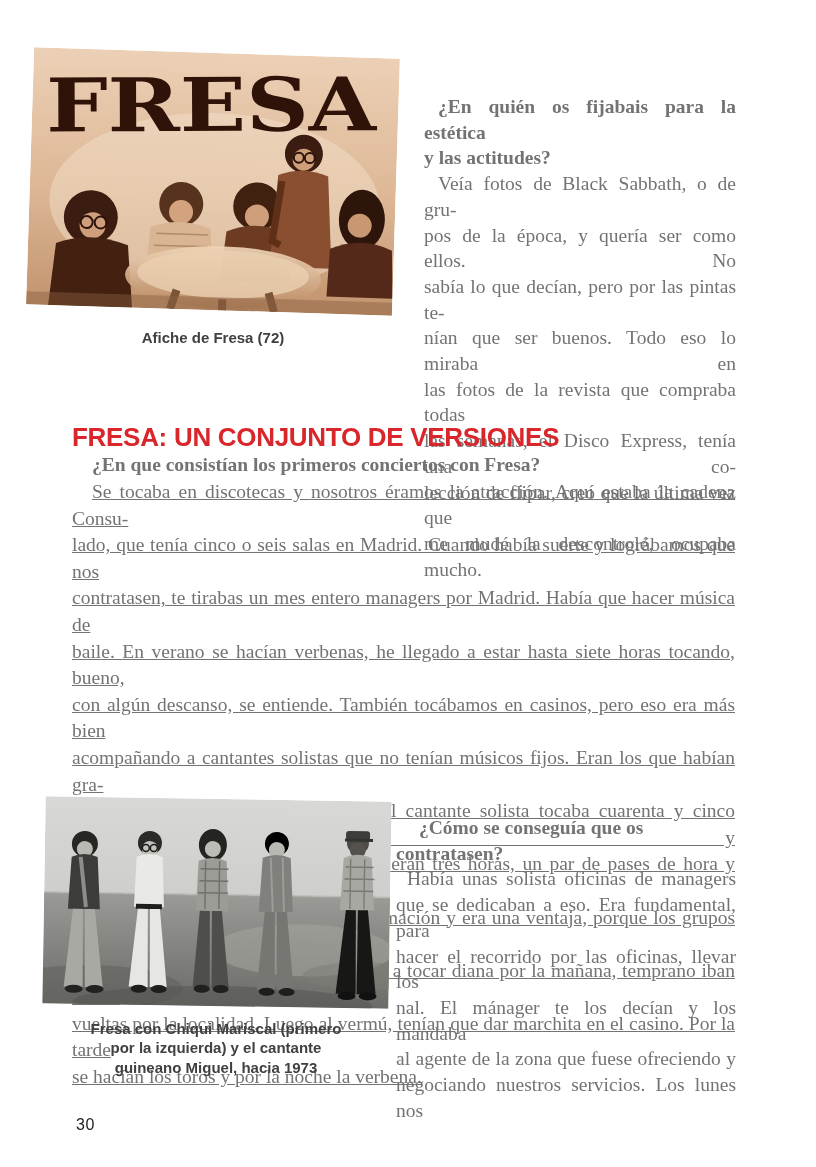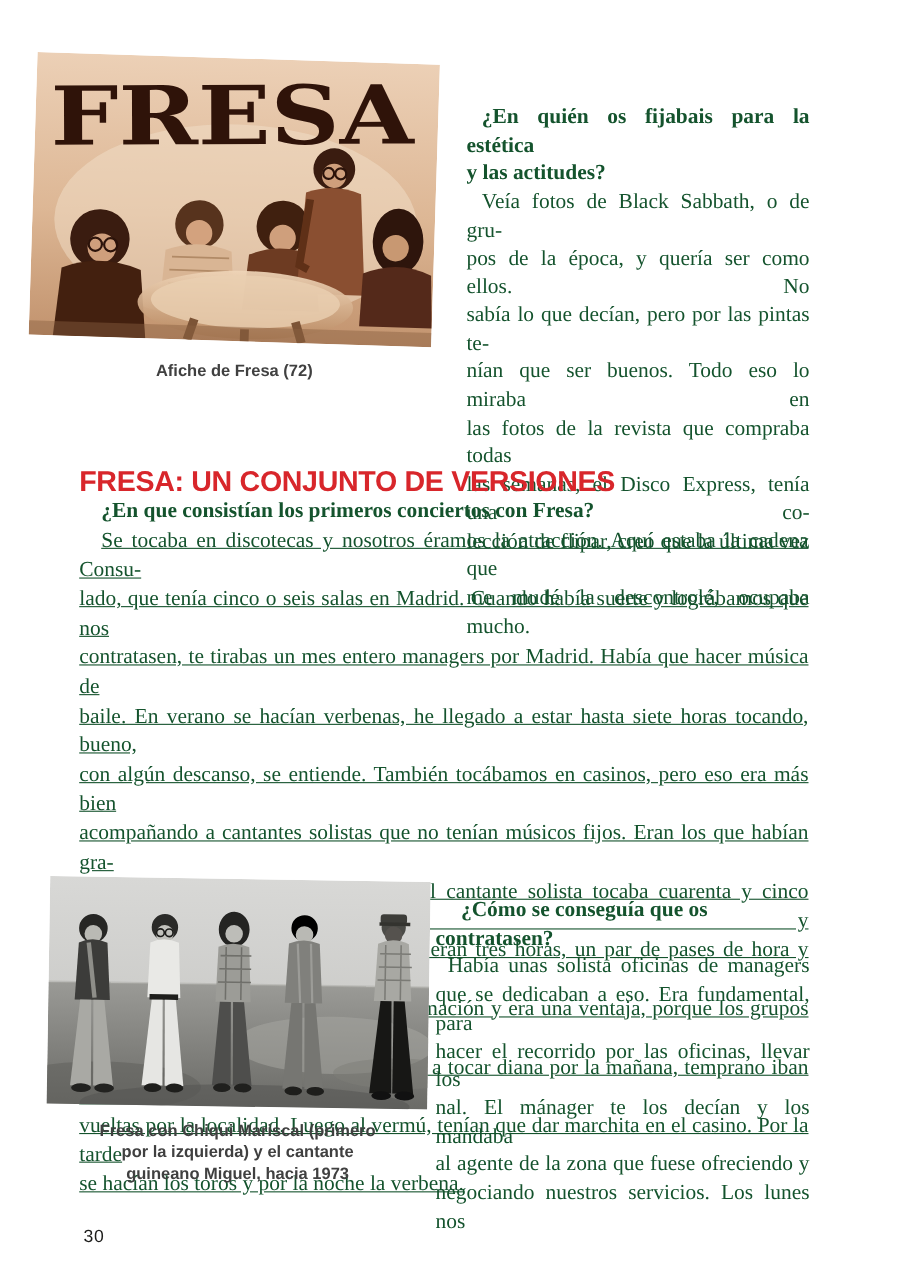--- a/index.html
+++ b/index.html
@@ -25,21 +25,21 @@
   .caption-bottom { left:36px; top:1019px; width:360px; }
 
   
   .section-heading {
     left:72px; top:398px; width:663px; text-align:left;
     font-family:"Liberation Sans", sans-serif; font-weight:800;
     font-size:26px; letter-spacing:-0.3px; color:#d8262b;margin-top:24px;
   }
 
   
-  .serif-block { font-size:19.5px; color:#14532d; }
+  .serif-block { font-size:19.5px; color:#737373; }
   .bold { font-weight:bold; }
 
   .col-topright    { left:424px; top:94px;  width:312px; line-height:25.7px; --ind:14px; }
   .q-main          { left:72px;  top:452px; width:663px; line-height:26.6px; text-indent:20px; }
   .p-main          { left:72px;  top:479px; width:663px; line-height:26.6px;text-decoration:underline; --ind:20px; }
   .col-bottomright { left:396px; top:815px; width:340px; line-height:25.7px; --ind:11px; }
   .q-indent { text-indent:23px; }
 
   .tline { text-align:justify; text-align-last:justify; }
   .tline.first { text-indent:var(--ind,0); }

